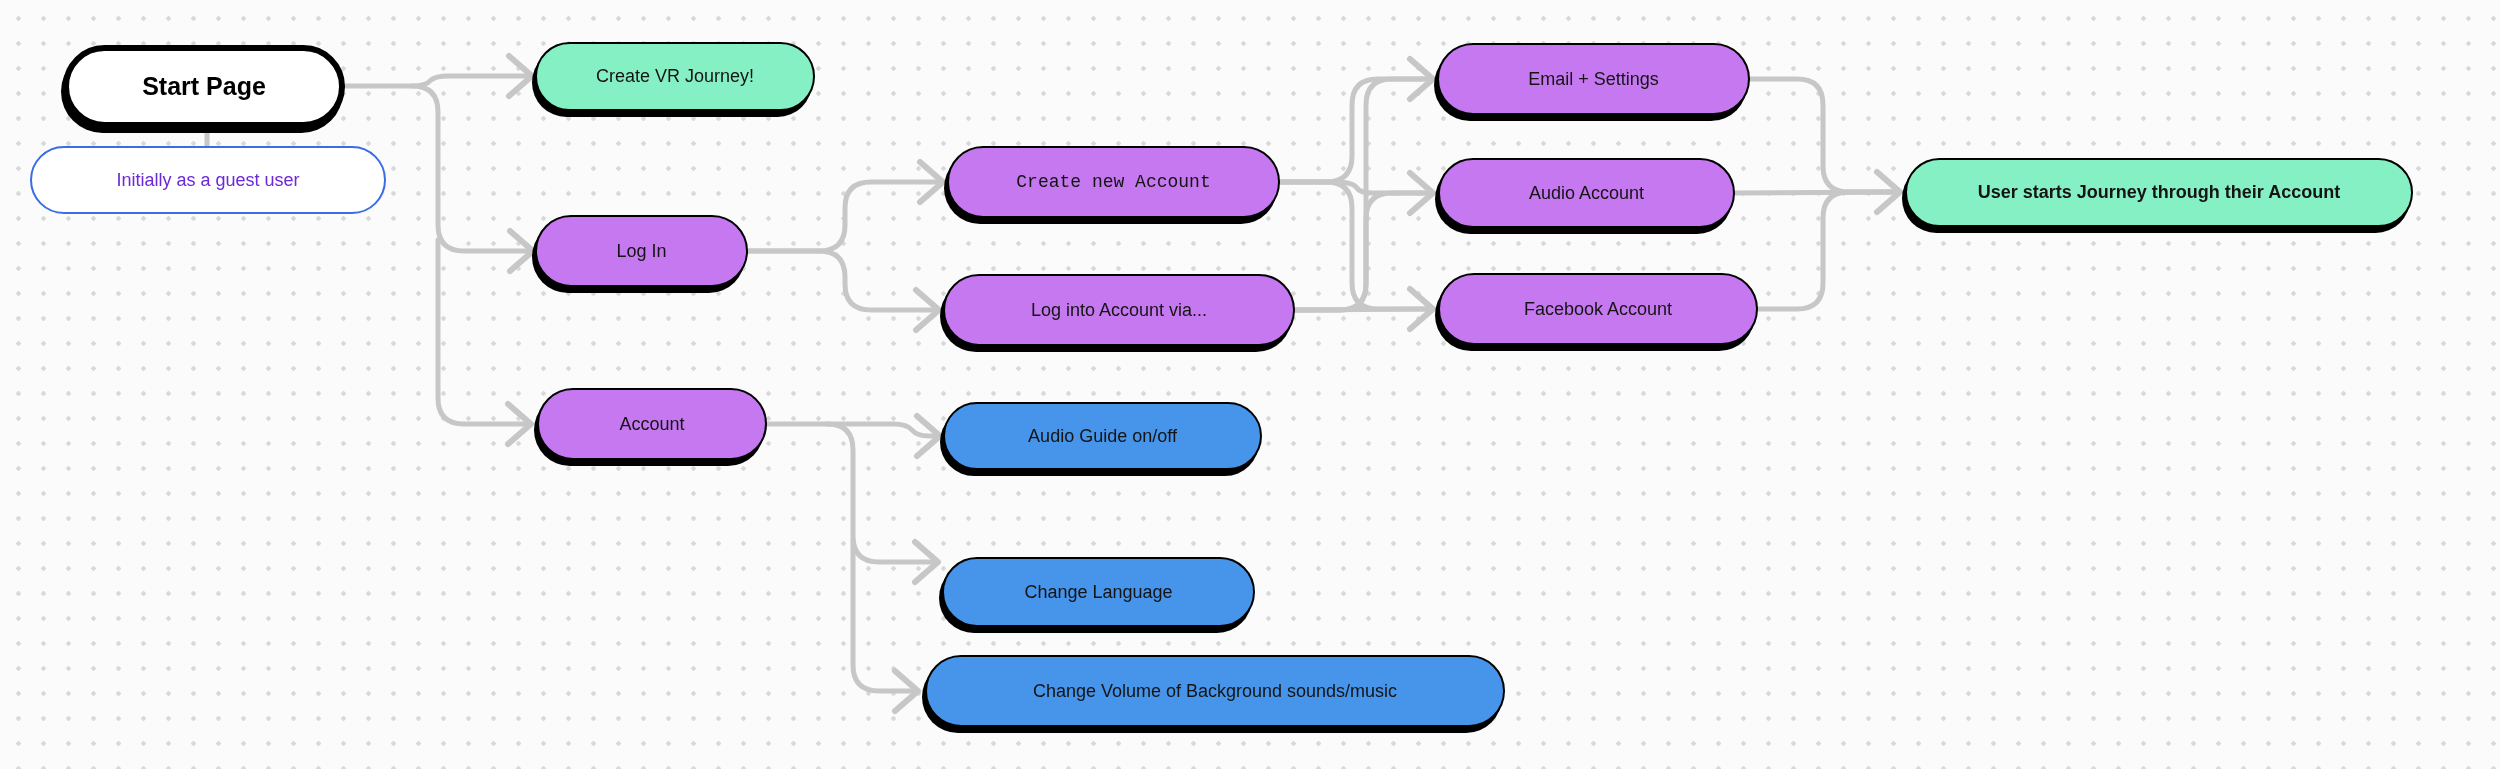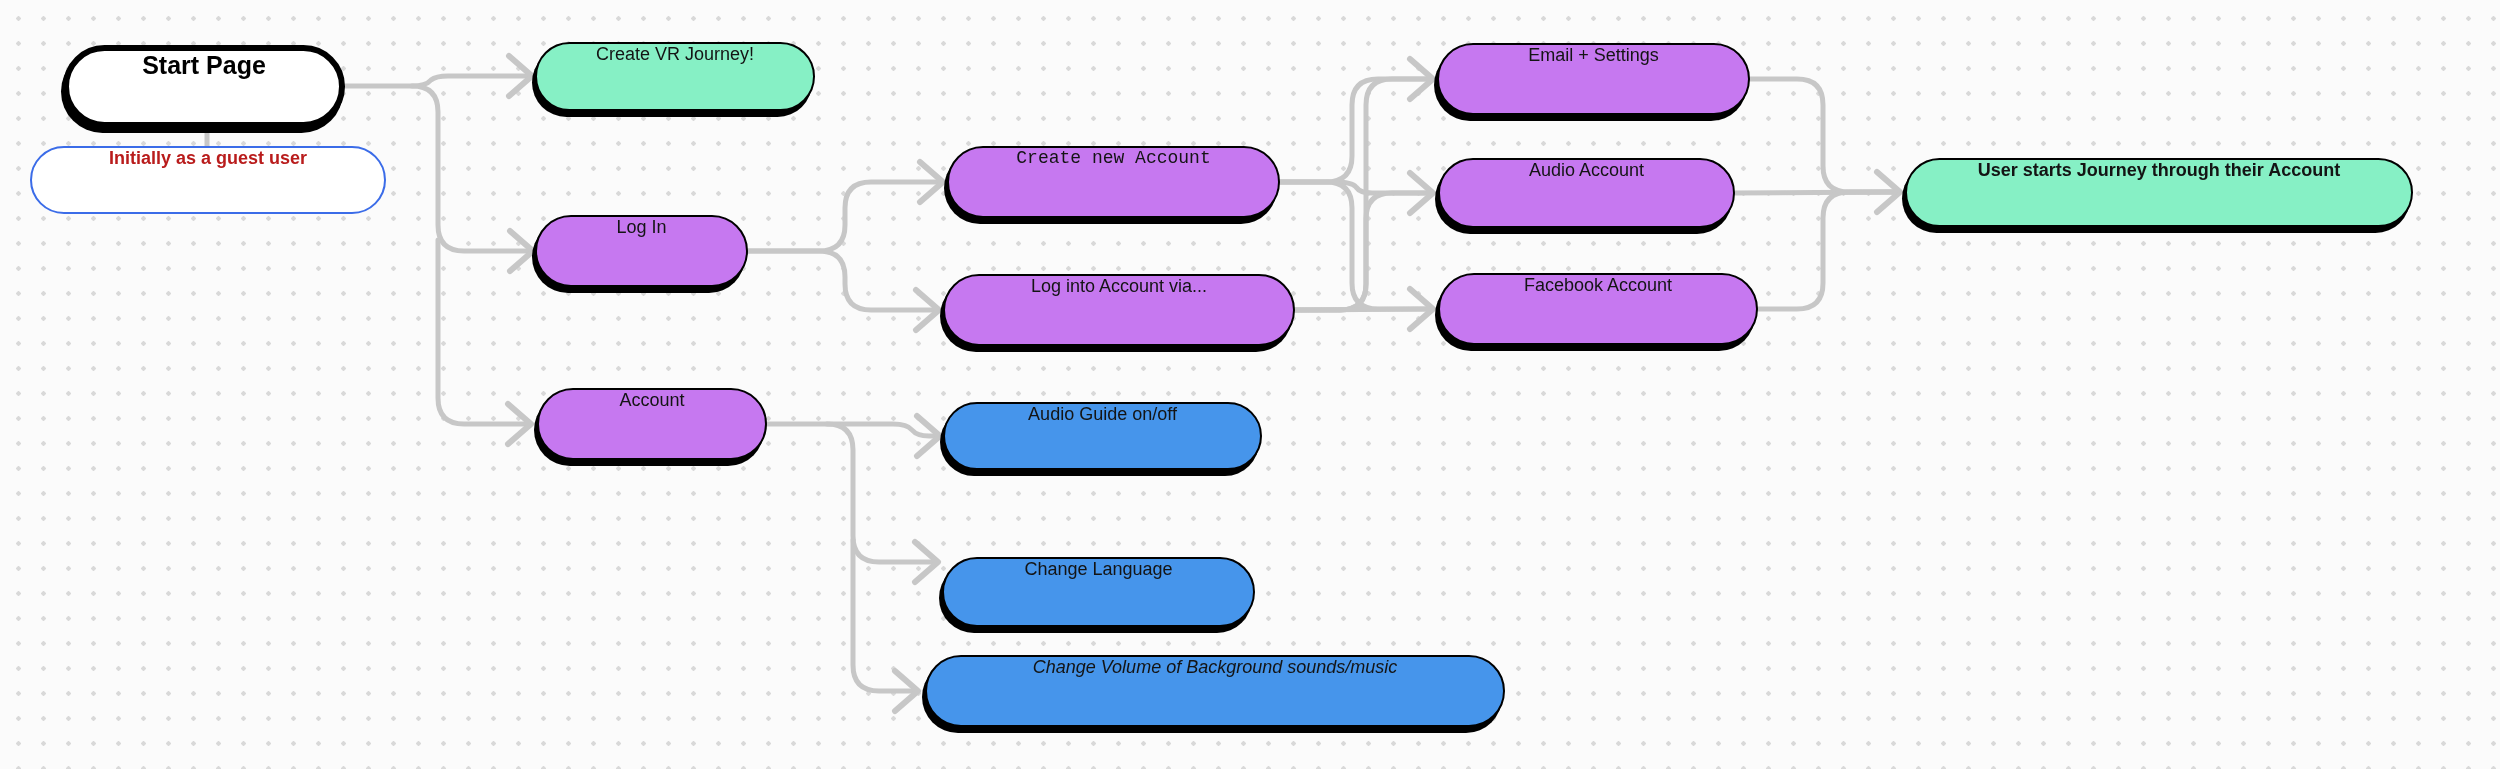--- a/index.html
+++ b/index.html
@@ -12,42 +12,41 @@
     background-size:25px 25px;
     background-position:6px 6px;
     overflow:hidden;
   }
   svg.wires{position:absolute;left:0;top:0;width:2500px;height:769px;}
   svg.wires path{fill:none;stroke:var(--connector,#c7c7c7);stroke-linecap:round;stroke-linejoin:round;}
   svg.wires path.line{stroke-width:5px;}
   svg.wires path.arrow{stroke-width:6px;}
   .node{
     position:absolute;
-    display:flex;align-items:flex-start;justify-content:center;
+    display:flex;align-items:center;justify-content:center;
     border-radius:999px;
     font-size:18px;
     color:#141414;
     box-sizing:border-box;
     text-align:center;
     white-space:nowrap;
     cursor:default;
   }
   .node.start{
     border:6px solid #000;
     background:#fff;
     font-weight:700;
     font-size:25px;
     color:#000;
     box-shadow:-2px 5px 0 0 #000;
   }
   .node.note{
     border:2.5px solid var(--note-border,#3b6ce8);
     background:#fff;
-    color:#b91c1c;
-    font-weight:bold;
+    color:#6d28d9;
   }
   .node.pill{
     border:2.5px solid #000;
     box-shadow:-3px 6px 0 0 #000;
   }
 </style>
 </head>
 <body>
 
 <div class="canvas">
@@ -116,17 +115,17 @@
       </div>
       <div class="node pill" style="left: 1905px; top: 158px; width: 508px; height: 69px; background: rgb(134, 240, 197); font-weight: bold;">
         <span>User starts Journey through their Account</span>
       </div>
       <div class="node pill" style="left: 943px; top: 402px; width: 319px; height: 68px; background: rgb(70, 149, 235);">
         <span>Audio Guide on/off</span>
       </div>
       <div class="node pill" style="left: 942px; top: 527px; width: 313px; height: 70px; background: rgb(70, 149, 235); margin-top: 30px;">
         <span>Change Language</span>
       </div>
-      <div class="node pill" style="left: 925px; top: 655px; width: 580px; height: 72px; background: rgb(70, 149, 235); font-style: italic;">
+      <div class="node pill" style="left: 925px; top: 655px; width: 580px; height: 72px; background: rgb(70, 149, 235);">
         <span>Change Volume of Background sounds/music</span>
       </div>
     </div>
 </div>
 
 </body></html>

